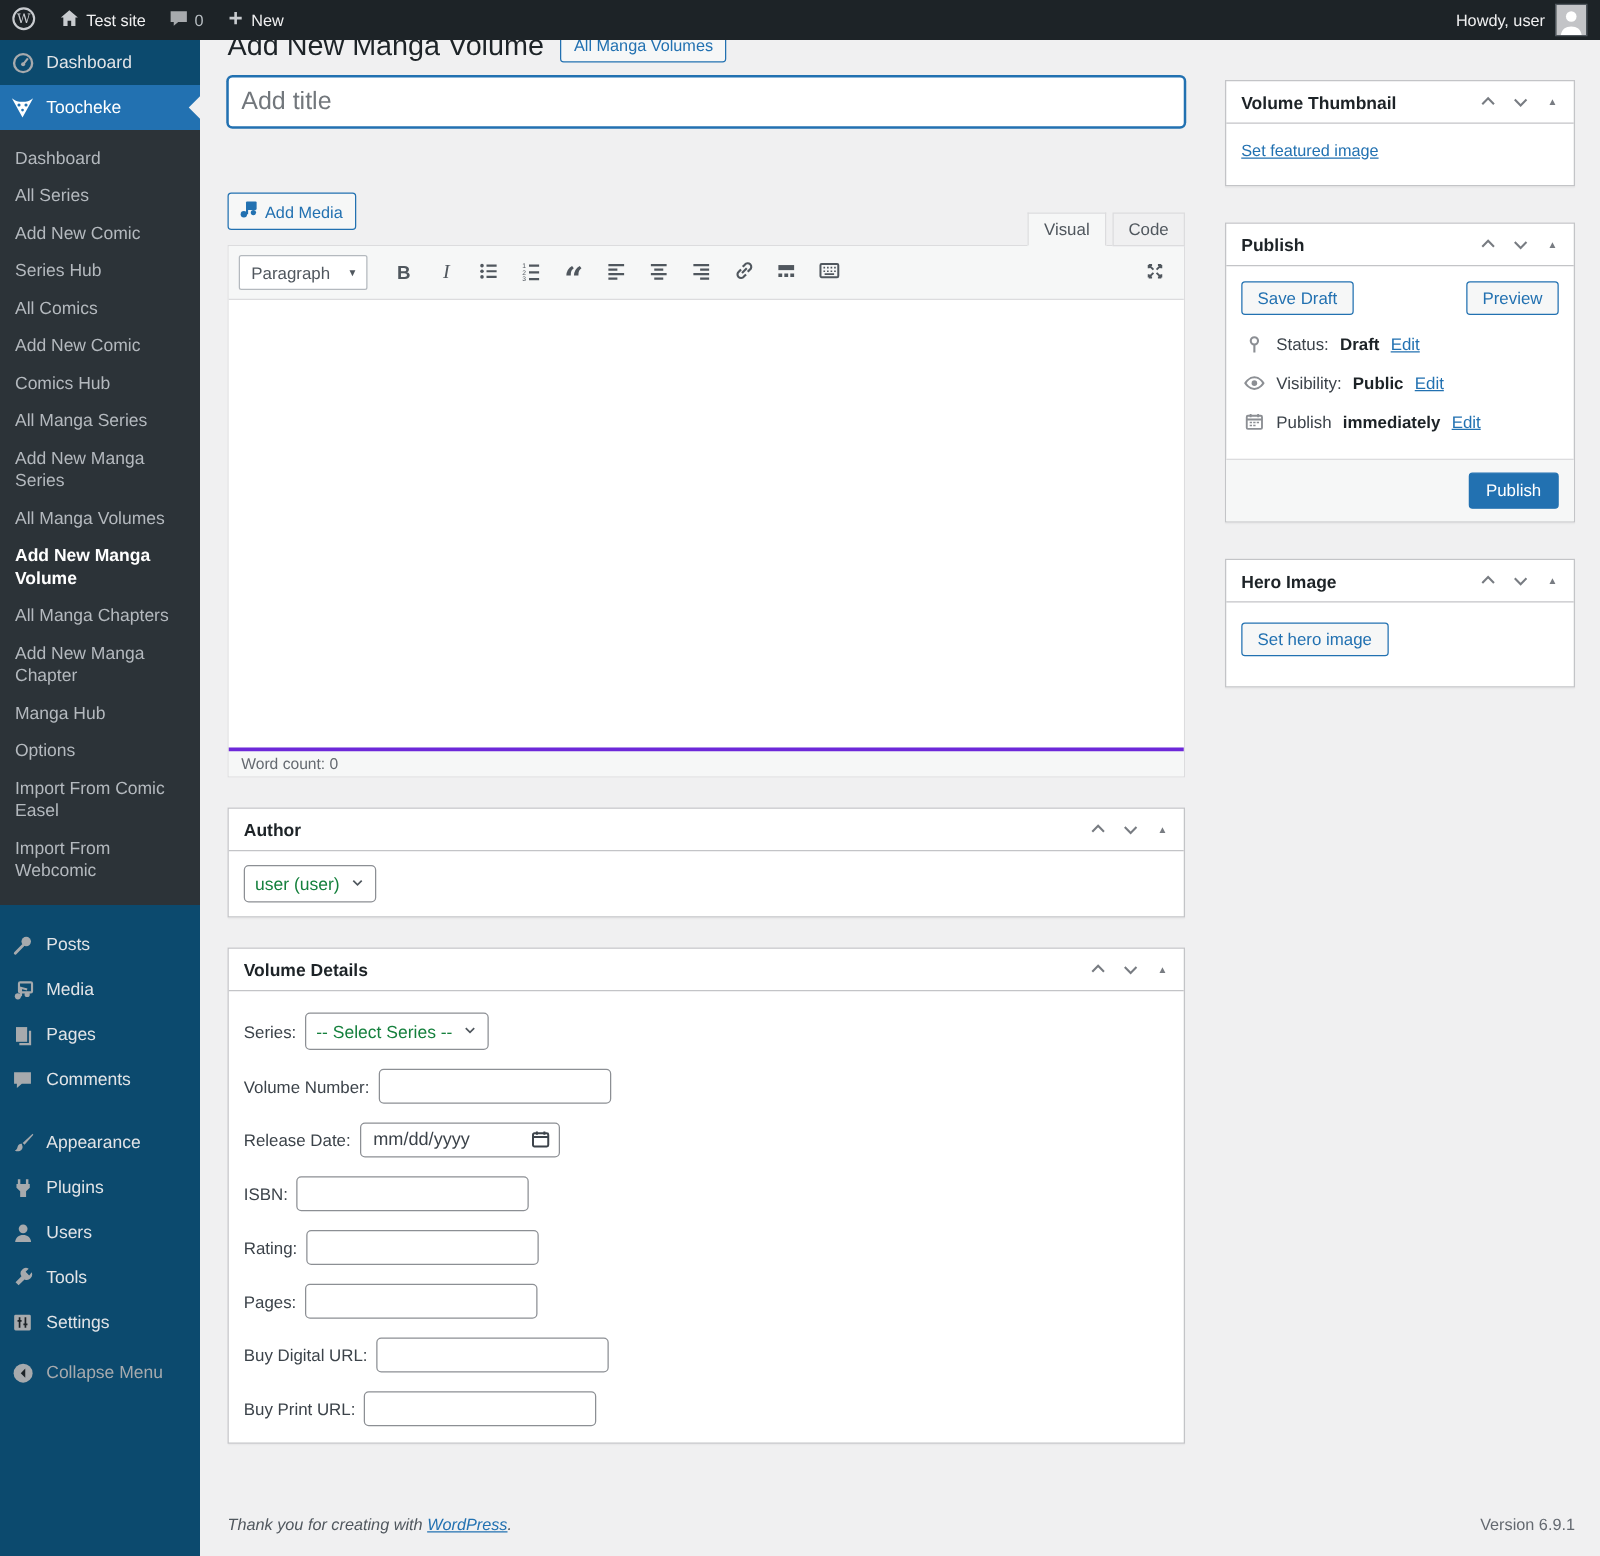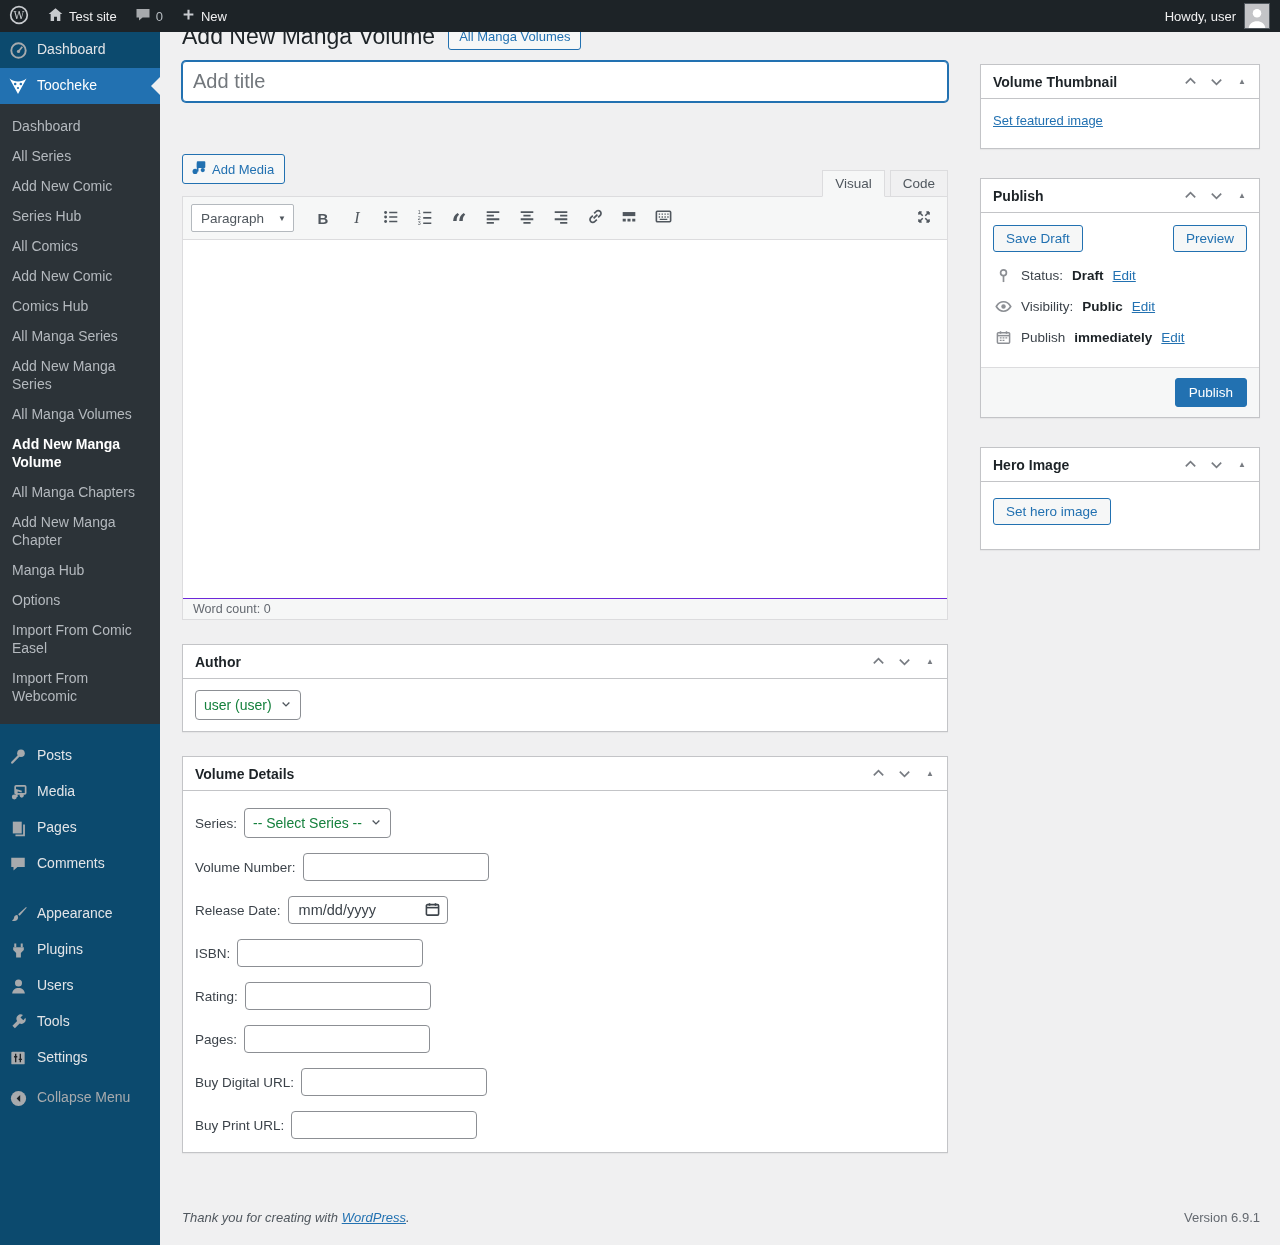--- a/index.html
+++ b/index.html
@@ -86,21 +86,21 @@
     display:flex; align-items:center; justify-content:space-between; padding:0 7px 0 9px;
     color:#50575e; font-size:13.5px; cursor:pointer; margin-right:10px;
   }
   .tbtn { width:30px; height:28px; display:flex; align-items:center; justify-content:center;
     background:transparent; border:none; cursor:pointer; color:#50575e; }
   .tbtn .bold-g { font-weight:bold; font-size:15px; }
   .tbtn .italic-g { font-family:"Liberation Serif", serif; font-style:italic; font-size:16px; }
   .tbtn .quote-g { font-family:"DejaVu Serif", serif; font-weight:bold; font-size:27px; line-height:10px; position:relative; top:7px; }
   .tb-spacer { flex:1; }
   .mce-content { height:358px; background:#fff; }
-  .mce-statusbar { background:#f6f7f7; border-top:1px solid #6d28d9; padding:3px 10px; color:#646970; font-size:12.5px; }
+  .mce-statusbar { background:#f6f7f7; border-top:3px solid #6d28d9; padding:3px 10px; color:#646970; font-size:12.5px; }
   
   .postbox { background:#fff; border:1px solid #c3c4c7; box-shadow:0 1px 1px rgba(0,0,0,.04); margin-top:24px; }
   .right-col .postbox { margin-top:0; margin-bottom:29px; }
   .postbox-header { display:flex; align-items:center; justify-content:space-between;
     border-bottom:1px solid #c3c4c7; padding:0 4px 0 12px; height:34px; }
   .postbox-header h2 { font-size:14px; font-weight:bold; color:#1d2327; line-height:1; }
   .handle-actions { display:flex; align-items:center; }
   .handle-btn { width:26px; height:26px; display:flex; align-items:center; justify-content:center;
     background:transparent; border:none; cursor:pointer; color:#787c82; }
   .toggle-tri { font-size:8px; color:#787c82; }

